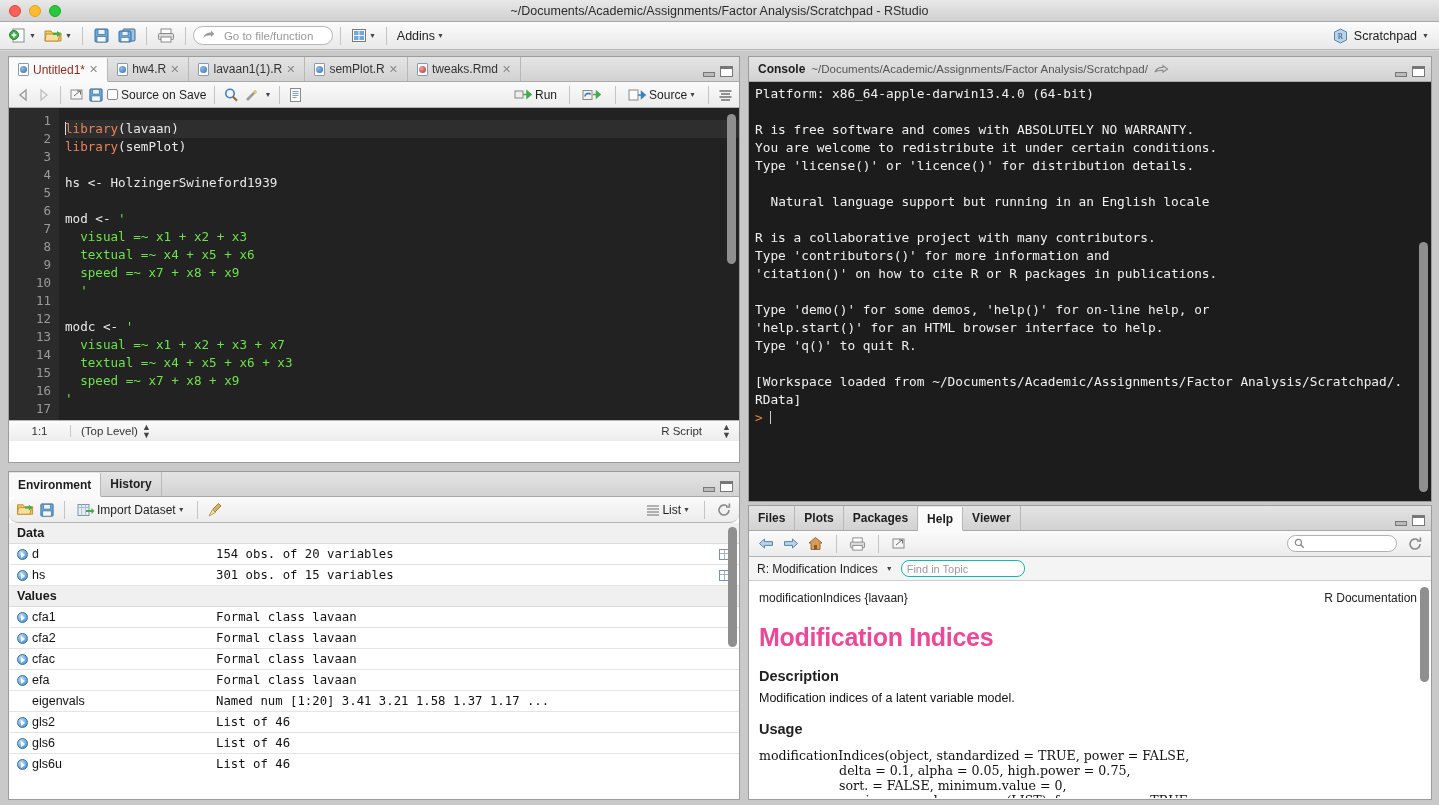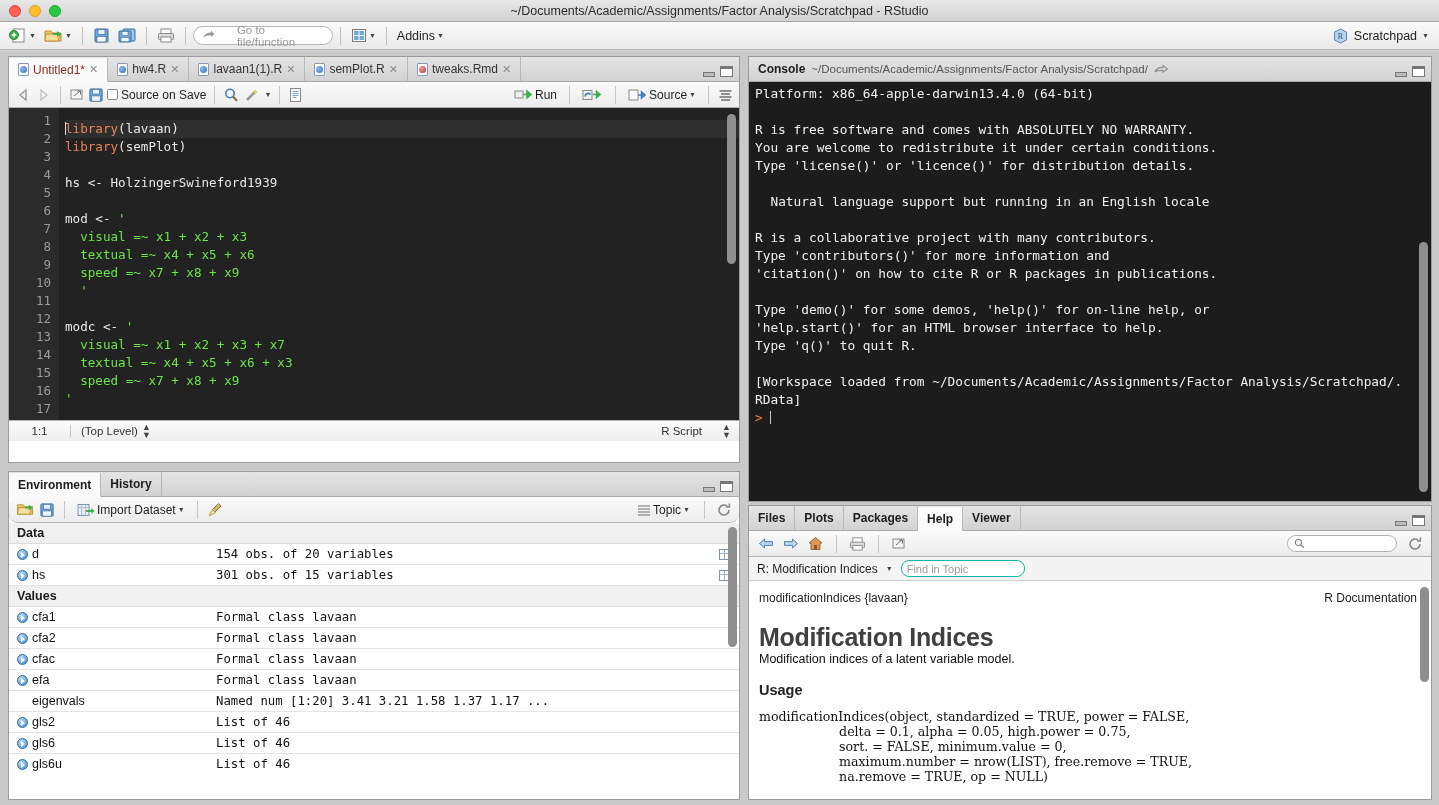--- a/index.html
+++ b/index.html
@@ -37,21 +37,21 @@
     padding: 0 6px;
     position: relative;
   }
   .tb-btn {
     display: flex; align-items: center; gap: 2px;
     padding: 2px 3px; border-radius: 3px; cursor: default;
   }
   .tb-sep { width: 1px; height: 18px; background: #c4c4c4; margin: 0 5px; }
   .caret { font-size: 7px; color: #444; line-height: 1; }
   .gotobox {
-    display: flex; align-items: center; gap: 22px;
+    display: flex; align-items: center; gap: 9px;
     width: 140px; height: 19px;
     border: 1px solid #b6b6b6; border-radius: 10px;
     background: #fff; padding: 0 8px;
     font-size: 11.5px; color: #999;
   }
   .addins-label { font-size: 12.5px; color: #222; }
   #project-indicator {
     position: absolute; right: 10px;
     display: flex; align-items: center; gap: 5px;
     font-size: 12.5px; color: #222;
@@ -272,21 +272,21 @@
   .findtopic {
     width: 124px; height: 17px; border: 1px solid #14b8a6; border-radius: 8px;
     background: #fff; font-size: 11px; color: #9a9a9a;
     display: flex; align-items: center; padding: 0 5px;
   }
   .help-body {
     height: 217px; background: #fff; overflow: hidden;
     padding: 10px 14px 0 10px; position: relative;
   }
   .help-meta { display: flex; justify-content: space-between; font-size: 12px; color: #222; }
-  .help-h1 { font-size: 25px; font-weight: bold; color: #404040; margin: 18px 0 0 0; letter-spacing: -0.3px; }
+  .help-h1 { font-size: 25px; font-weight: bold; color: #ec4899; margin: 18px 0 0 0; letter-spacing: -0.3px; }
   .help-h2 { font-size: 14.5px; font-weight: bold; color: #222; margin: 16px 0 7px 0; }
   .help-p  { font-size: 12.5px; color: #111; }
   .help-pre {
     font-family: "DejaVu Serif", serif; font-size: 12.6px; color: #111;
     white-space: pre; line-height: 15px; margin-top: 11px;
   }
 
   .icon { display: inline-flex; align-items: center; justify-content: center; flex: none; }
 </style>
 </head>
@@ -615,21 +615,21 @@
           <path d="M5.5 7.5L2 14l6.5-3.5z" fill="#f2e2a8" stroke="#b59d5c"></path>
         </svg>
       </span>
       <div class="envbar-right">
         <div class="tb-btn">
           <span class="icon">
             <svg width="14" height="12" viewBox="0 0 14 12">
               <path d="M1 2h12M1 5h12M1 8h12M1 11h12" stroke="#6f6f6f" stroke-width="1.2"></path>
             </svg>
           </span>
-          <span class="lbl">Topic</span>
+          <span class="lbl">List</span>
           <span class="caret">▼</span>
         </div>
         <div class="tb-sep"></div>
         <span class="icon">
           <svg width="16" height="16" viewBox="0 0 16 16">
             <path d="M13 8a5 5 0 1 1-1.8-3.8" fill="none" stroke="#8a8a8a" stroke-width="1.6"></path>
             <path d="M13.4 1.6V5H10" fill="none" stroke="#8a8a8a" stroke-width="1.6"></path>
           </svg>
         </span>
       </div>
@@ -830,20 +830,21 @@
         <span>Find in Topic</span>
       </div>
     </div>
 
     <div class="help-body">
       <div class="help-meta">
         <span>modificationIndices {lavaan}</span>
         <span>R Documentation</span>
       </div>
       <div class="help-h1">Modification Indices</div>
+      <div class="help-h2">Description</div>
       <div class="help-p">Modification indices of a latent variable model.</div>
       <div class="help-h2">Usage</div>
       <div class="help-pre">modificationIndices(object, standardized = TRUE, power = FALSE,
                     delta = 0.1, alpha = 0.05, high.power = 0.75,
                     sort. = FALSE, minimum.value = 0,
                     maximum.number = nrow(LIST), free.remove = TRUE,
                     na.remove = TRUE, op = NULL)</div>
       <div class="vscroll" style="top:6px;height:95px;right:2px;"></div>
     </div>
   </div>

